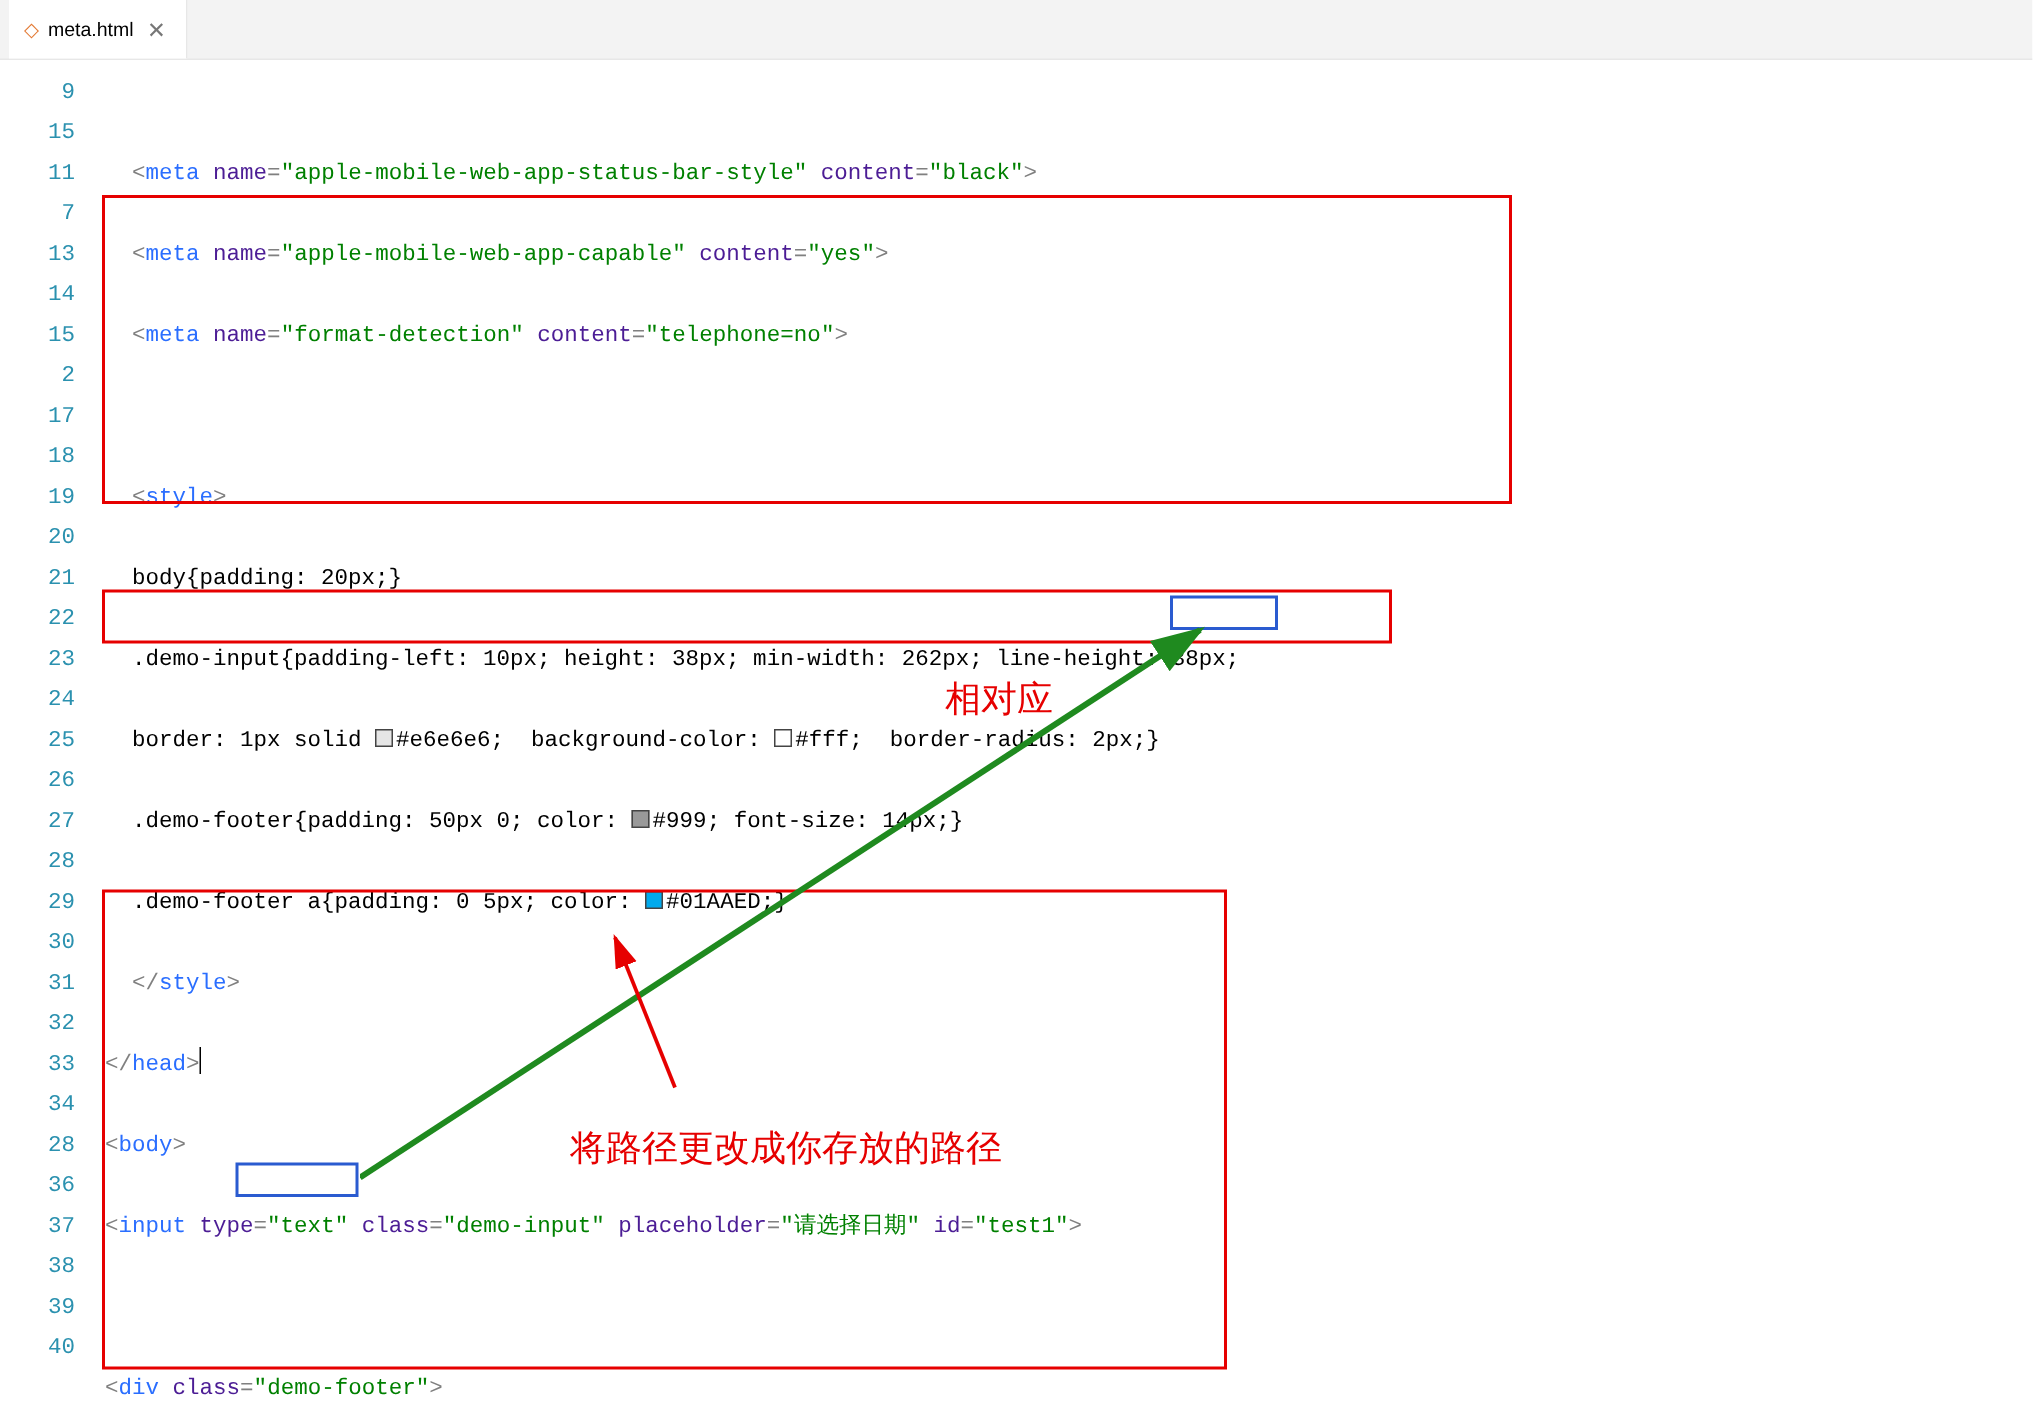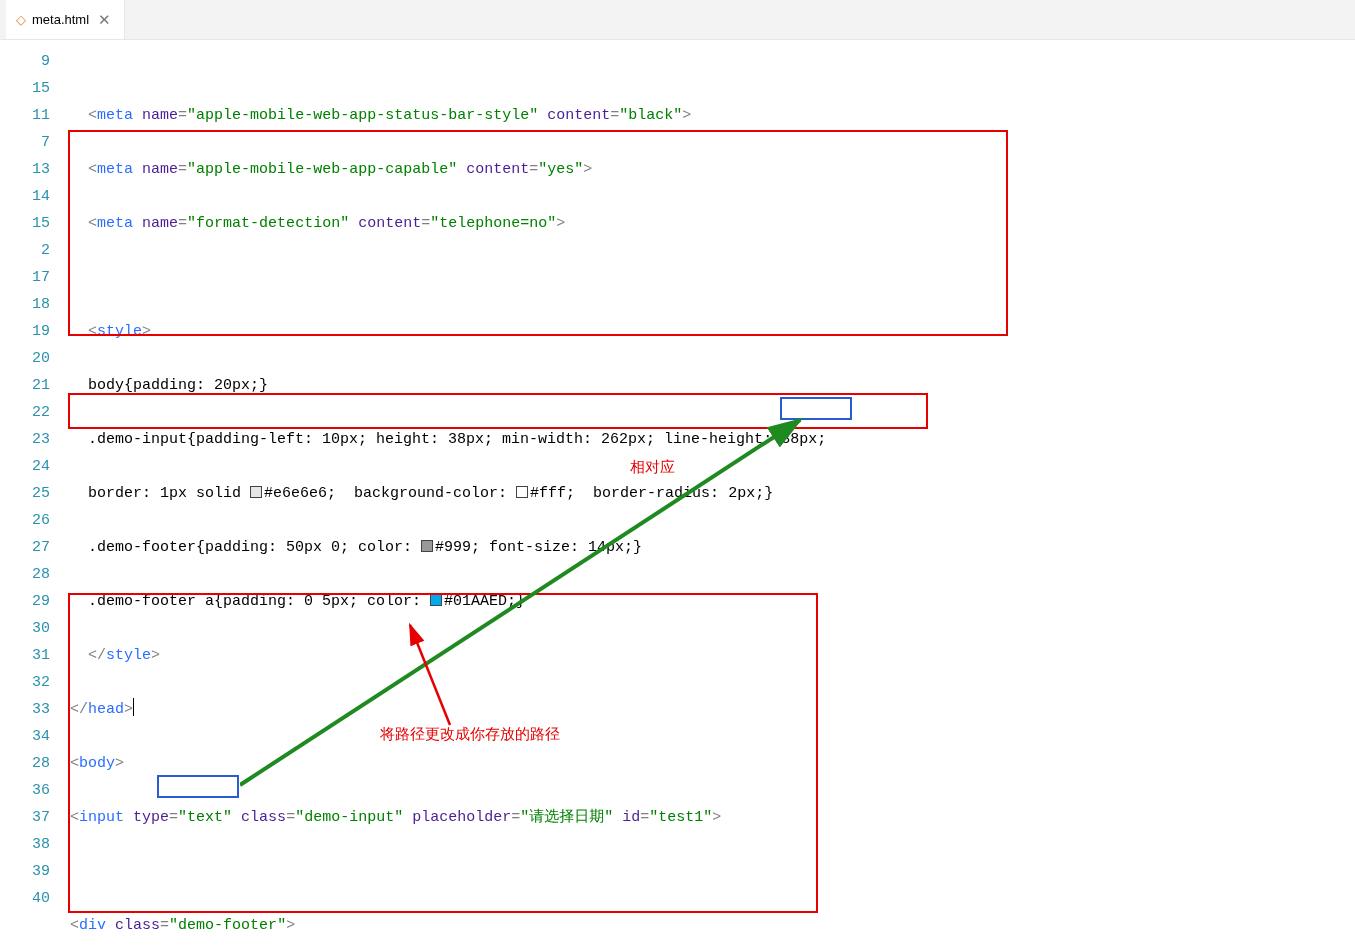--- a/index.html
+++ b/index.html
@@ -20,21 +20,21 @@
 .tag  { color: #2a6eff; text-align: center; }
 .attr { color: #4c1d95; }
 .str  { color: #008000; }
 .sel  { color: #000; }
 
 .swatch { display: inline-block; width: 12px; height: 12px; border: 1px solid #444; vertical-align: -1px; margin-right: 2px; }
 
 .redbox { position: absolute; border: 2px solid #e60000; pointer-events: none; }
 .bluebox { position: absolute; border: 2px solid #2a5bd0; pointer-events: none; }
 
-.anno { position: absolute; color: #e60000; font-family: "Microsoft YaHei","SimSun",sans-serif; font-size: 15px; pointer-events: none; }
+.anno { position: absolute; color: #e60000; font-family: "Microsoft YaHei","SimSun",sans-serif; font-size: 24px; pointer-events: none; }
 
 svg.arrow { position: absolute; pointer-events: none; }
 
 .cursor-mark { display: inline-block; border-left: 1px solid #000; height: 18px; vertical-align: -3px; }
 </style>
 </head>
 <body>
 
 <div class="tab-bar">
   <div class="tab">
@@ -134,16 +134,16 @@
     <svg class="arrow" style="left:210px; top:575px; width:360px; height:120px;">
       <defs>
           <marker id="ahRed" markerWidth="10" markerHeight="10" refX="8" refY="3" orient="auto">
             <path d="M0,0 L0,6 L9,3 z" fill="#e60000"></path>
           </marker>
         </defs>
       <line x1="170" y1="110" x2="130" y2="10" stroke="#e60000" stroke-width="2.5" marker-end="url(#ahRed)"></line>
     </svg>
 
     <div class="anno" style="left:560px; top:413px;">相对应</div>
-    <div class="anno" style="left:310px; top:680px;">将路径更改成你存放的路径</div>
+    <div class="anno" style="left:310px; top:712px;">将路径更改成你存放的路径</div>
 
   </div>
 </div>
 
 </body></html>

